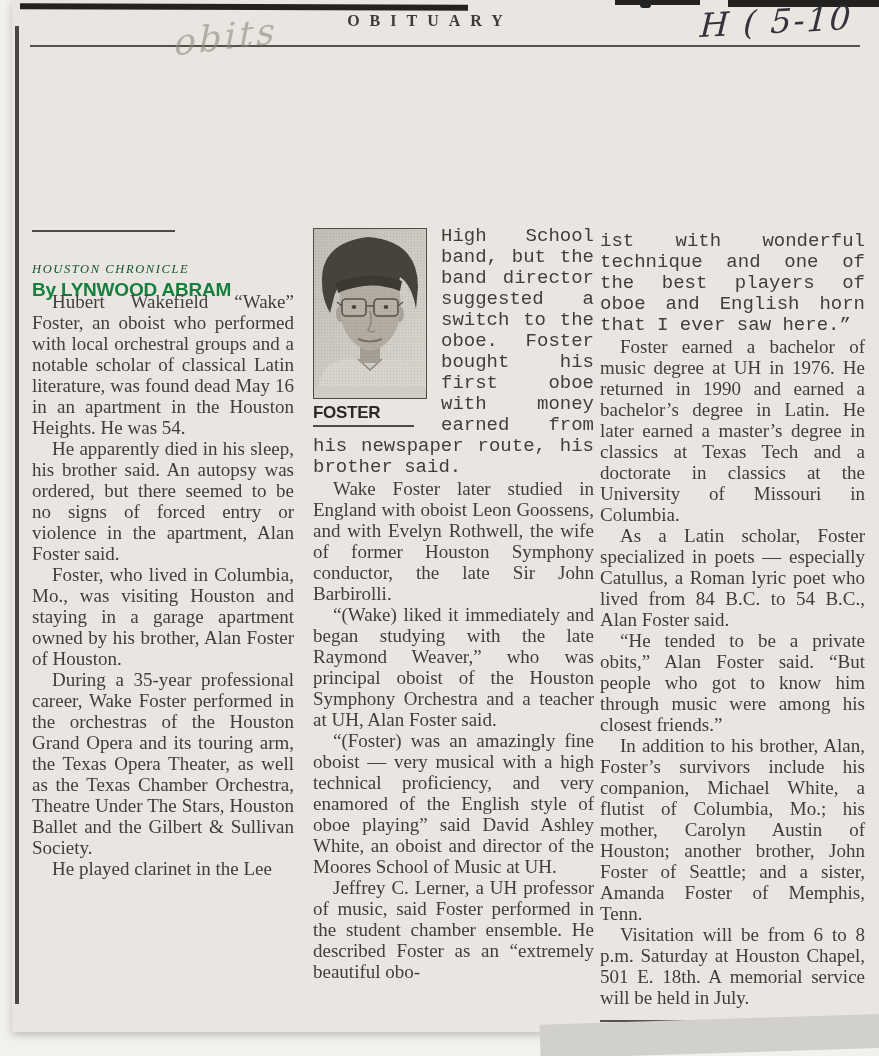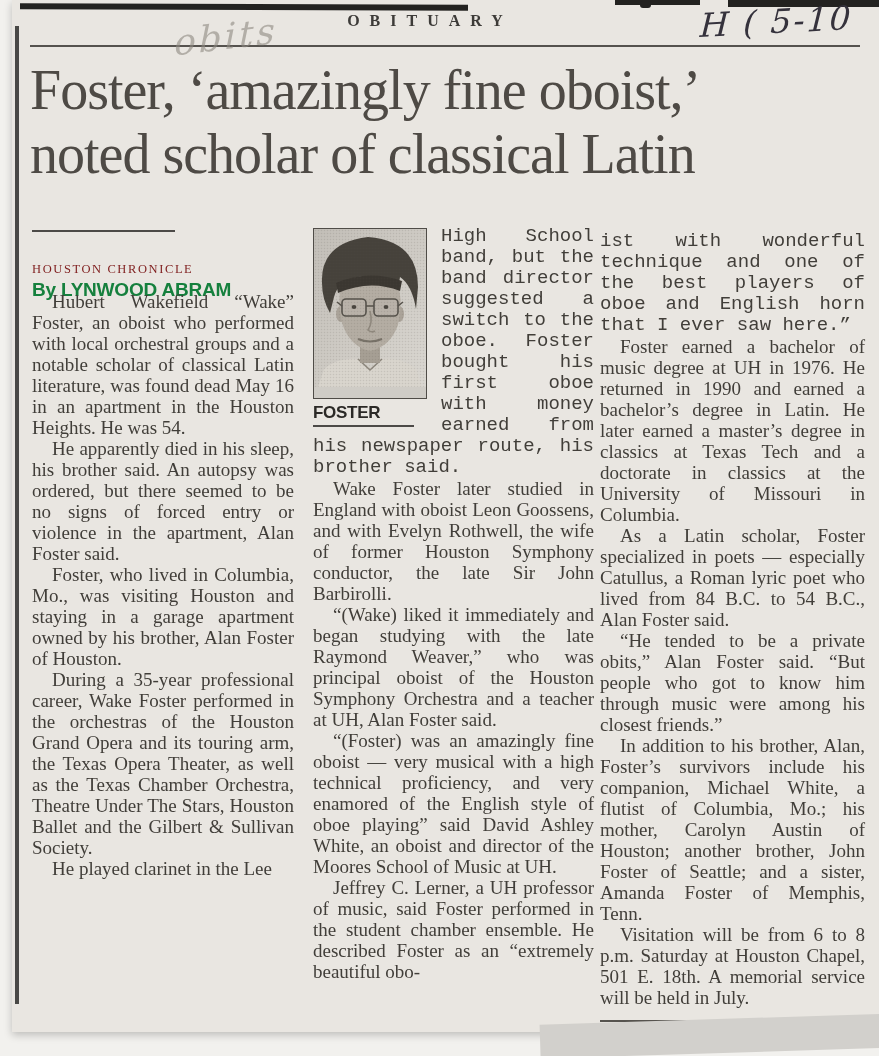--- a/index.html
+++ b/index.html
@@ -50,21 +50,21 @@
   }
   
   .byline-rule{position:absolute;left:20px;top:230px;width:143px;border-top:2px solid#4c4a47;}
   .byline-author{
     position:absolute;left:20px;top:237px;
     font-family:"Liberation Sans",sans-serif;font-weight:bold;font-size:19px;
     color:#15803d;letter-spacing:-.2px;margin-top:42px;
   }
   .byline-org{
     position:absolute;left:20px;top:262px;
-    font-size:12.5px;letter-spacing:1.6px;color:#7f1d1d;
+    font-size:12.5px;letter-spacing:1.6px;color:#14532d;font-style:italic;
   }
   
   .col{position:absolute;font-size:19px;line-height:21px;color:#413e39;text-align:justify;}
   .col p{margin:0;text-indent:20px;}
   .col p.no-indent{text-indent:0;font-family:Liberation Mono, monospace;}
   .col1{left:20px;top:291px;width:262px;}
   .col2{left:301px;top:226px;width:281px;}
   .col3{left:588px;top:231px;width:265px;}
   
   .photo-box{float:left;width:115px;margin:2px 13px 3px 0;}
@@ -96,24 +96,20 @@
     <div class="edge-strip strip3"></div>
     <div class="edge-strip strip-blob"></div>
     <div class="edge-bar-left"></div>
 
     <div class="kicker">OBITUARY</div>
     <div class="kicker-rule"></div>
 
     <div class="hand pencil-note">obits</div>
     <div class="hand ink-note">H ( 5-10</div>
 
-    <div class="headline">
-      <div>Foster, ‘amazingly fine oboist,’</div>
-      <div>noted scholar of classical Latin</div>
-    </div>
 
     <div class="byline-rule"></div>
     <div class="byline-author">By LYNWOOD ABRAM</div>
     <div class="byline-org">HOUSTON CHRONICLE</div>
 
     <div class="col col1">
       <p>Hubert Wakefield “Wake” Foster, an oboist who performed with local orchestral groups and a notable scholar of classical Latin literature, was found dead May 16 in an apartment in the Houston Heights. He was 54.</p>
       <p>He apparently died in his sleep, his brother said. An autopsy was ordered, but there seemed to be no signs of forced entry or violence in the apartment, Alan Foster said.</p>
       <p>Foster, who lived in Columbia, Mo., was visiting Houston and staying in a garage apartment owned by his brother, Alan Foster of Houston.</p>
       <p>During a 35-year professional career, Wake Foster performed in the orchestras of the Houston Grand Opera and its touring arm, the Texas Opera Theater, as well as the Texas Chamber Orchestra, Theatre Under The Stars, Houston Ballet and the Gilbert &amp; Sullivan Society.</p>

